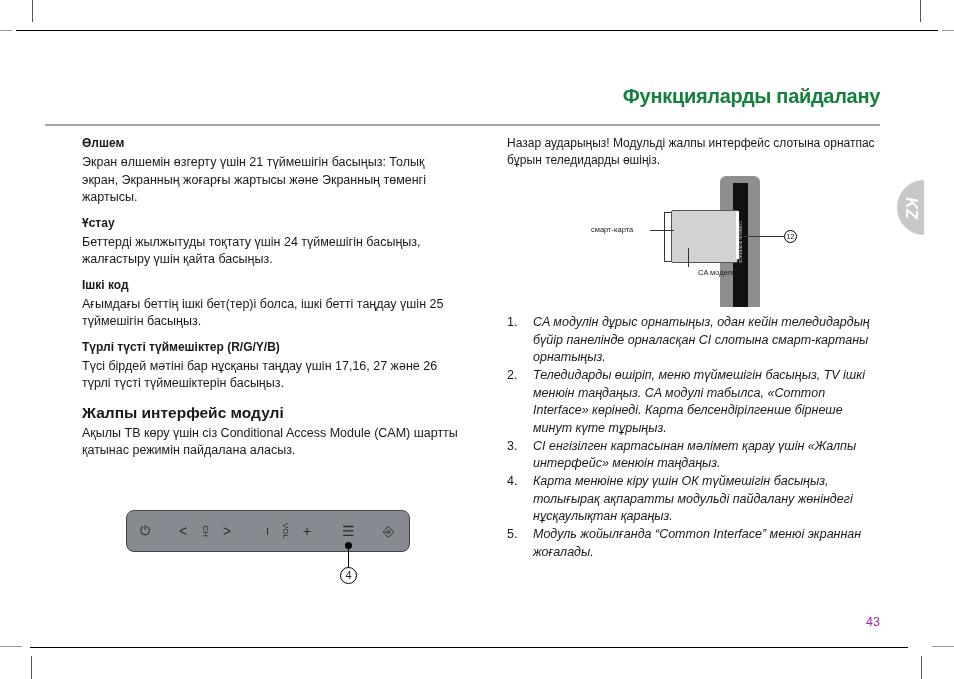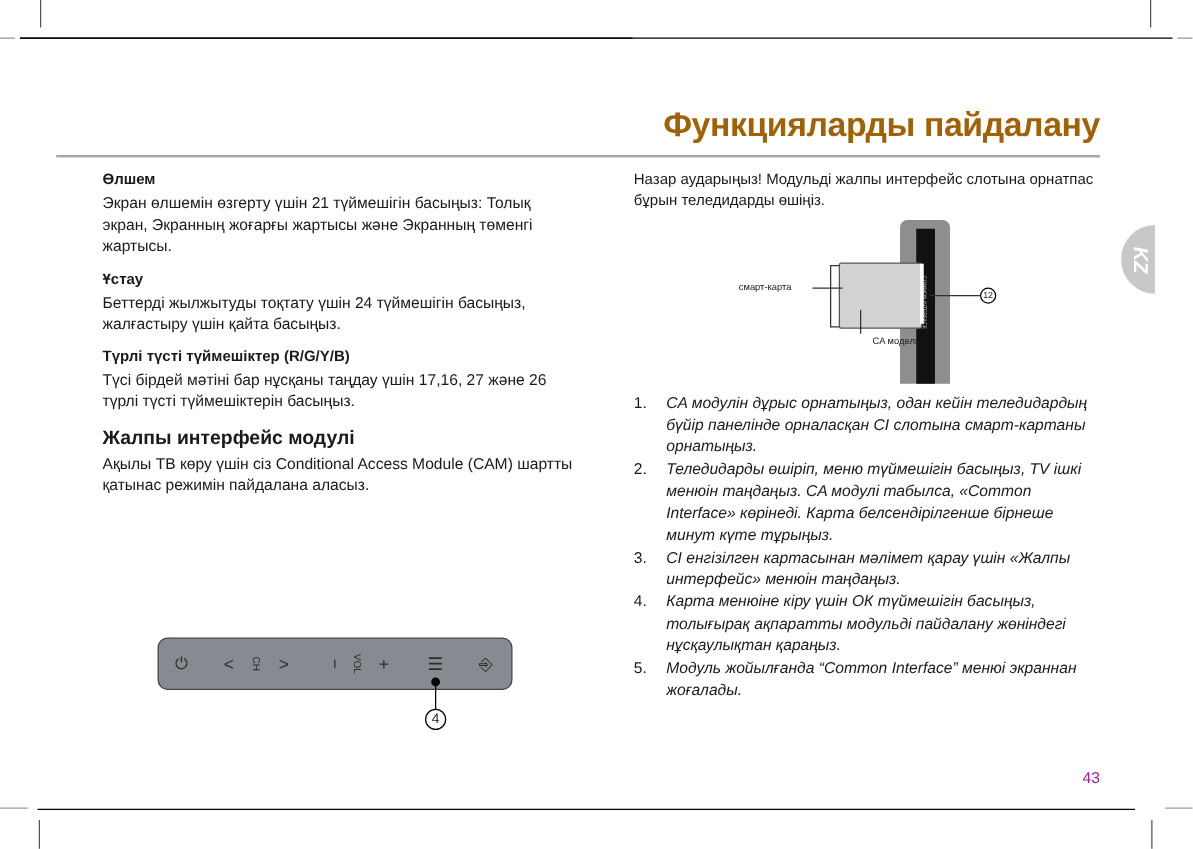--- a/index.html
+++ b/index.html
@@ -2,22 +2,22 @@
 <html><head>
 <meta charset="utf-8">
 <style>
   html, body { margin: 0; padding: 0; background: #ffffff; }
   body { width: 954px; height: 679px; position: relative; overflow: hidden;
          font-family: "Liberation Sans", sans-serif; color: #1a1a1a; }
 
   
   .line { position: absolute; }
 
-  .page-title { position: absolute; right: 74px; top: 85px; font-size: 27px; font-weight: bold;
-                letter-spacing: -0.3px; color: #a16207; white-space: nowrap; }
+  .page-title { position: absolute; right: 74px; top: 85px; font-size: 20px; font-weight: bold;
+                letter-spacing: -0.3px; color: #15803d; white-space: nowrap; }
   .title-rule { position: absolute; left: 45px; top: 124px; width: 835px; height: 2px; background: #a8a8a8; }
 
   .col-left { position: absolute; left: 82px; top: 135px; width: 380px; }
   .col-right { position: absolute; left: 507px; top: 135px; width: 375px; }
 
   .h-small { font-size: 12px; font-weight: bold; margin: 0 0 3px 0; line-height: 16px; }
   .para { font-size: 12.5px; line-height: 17.5px; margin: 0 0 8px 0; }
   .h-large { font-size: 15.5px; font-weight: bold; margin: 10px 0 2px 0; line-height: 20px; }
   .para-tight { font-size: 12.5px; line-height: 17.5px; margin: 0 0 1px 0; }
 
@@ -87,20 +87,24 @@
 <div class="col-left">
   <div>
     <div class="h-small">Өлшем</div>
     <div class="para">Экран өлшемін өзгерту үшін 21 түймешігін басыңыз: Толық экран, Экранның жоғарғы жартысы және Экранның төменгі жартысы.</div>
   </div>
   <div>
     <div class="h-small">Ұстау</div>
     <div class="para">Беттерді жылжытуды тоқтату үшін 24 түймешігін басыңыз, жалғастыру үшін қайта басыңыз.</div>
   </div>
   <div>
+    <div class="h-small">Ішкі код</div>
+    <div class="para">Ағымдағы беттің ішкі бет(тер)і болса, ішкі бетті таңдау үшін 25 түймешігін басыңыз.</div>
+  </div>
+  <div>
     <div class="h-small">Түрлі түсті түймешіктер (R/G/Y/B)</div>
     <div class="para">Түсі бірдей мәтіні бар нұсқаны таңдау үшін 17,16, 27 және 26 түрлі түсті түймешіктерін басыңыз.</div>
   </div>
   <div class="h-large">Жалпы интерфейс модулі</div>
   <div class="para-tight">Ақылы ТВ көру үшін сіз Conditional Access Module (CAM) шартты қатынас режимін пайдалана аласыз.</div>
 </div>
 
 <div class="panel">
   <span class="ctl" style="left:13px;font-size:13px;">⏻</span>
   <span class="ctl" style="left:52px;">&lt;</span>

